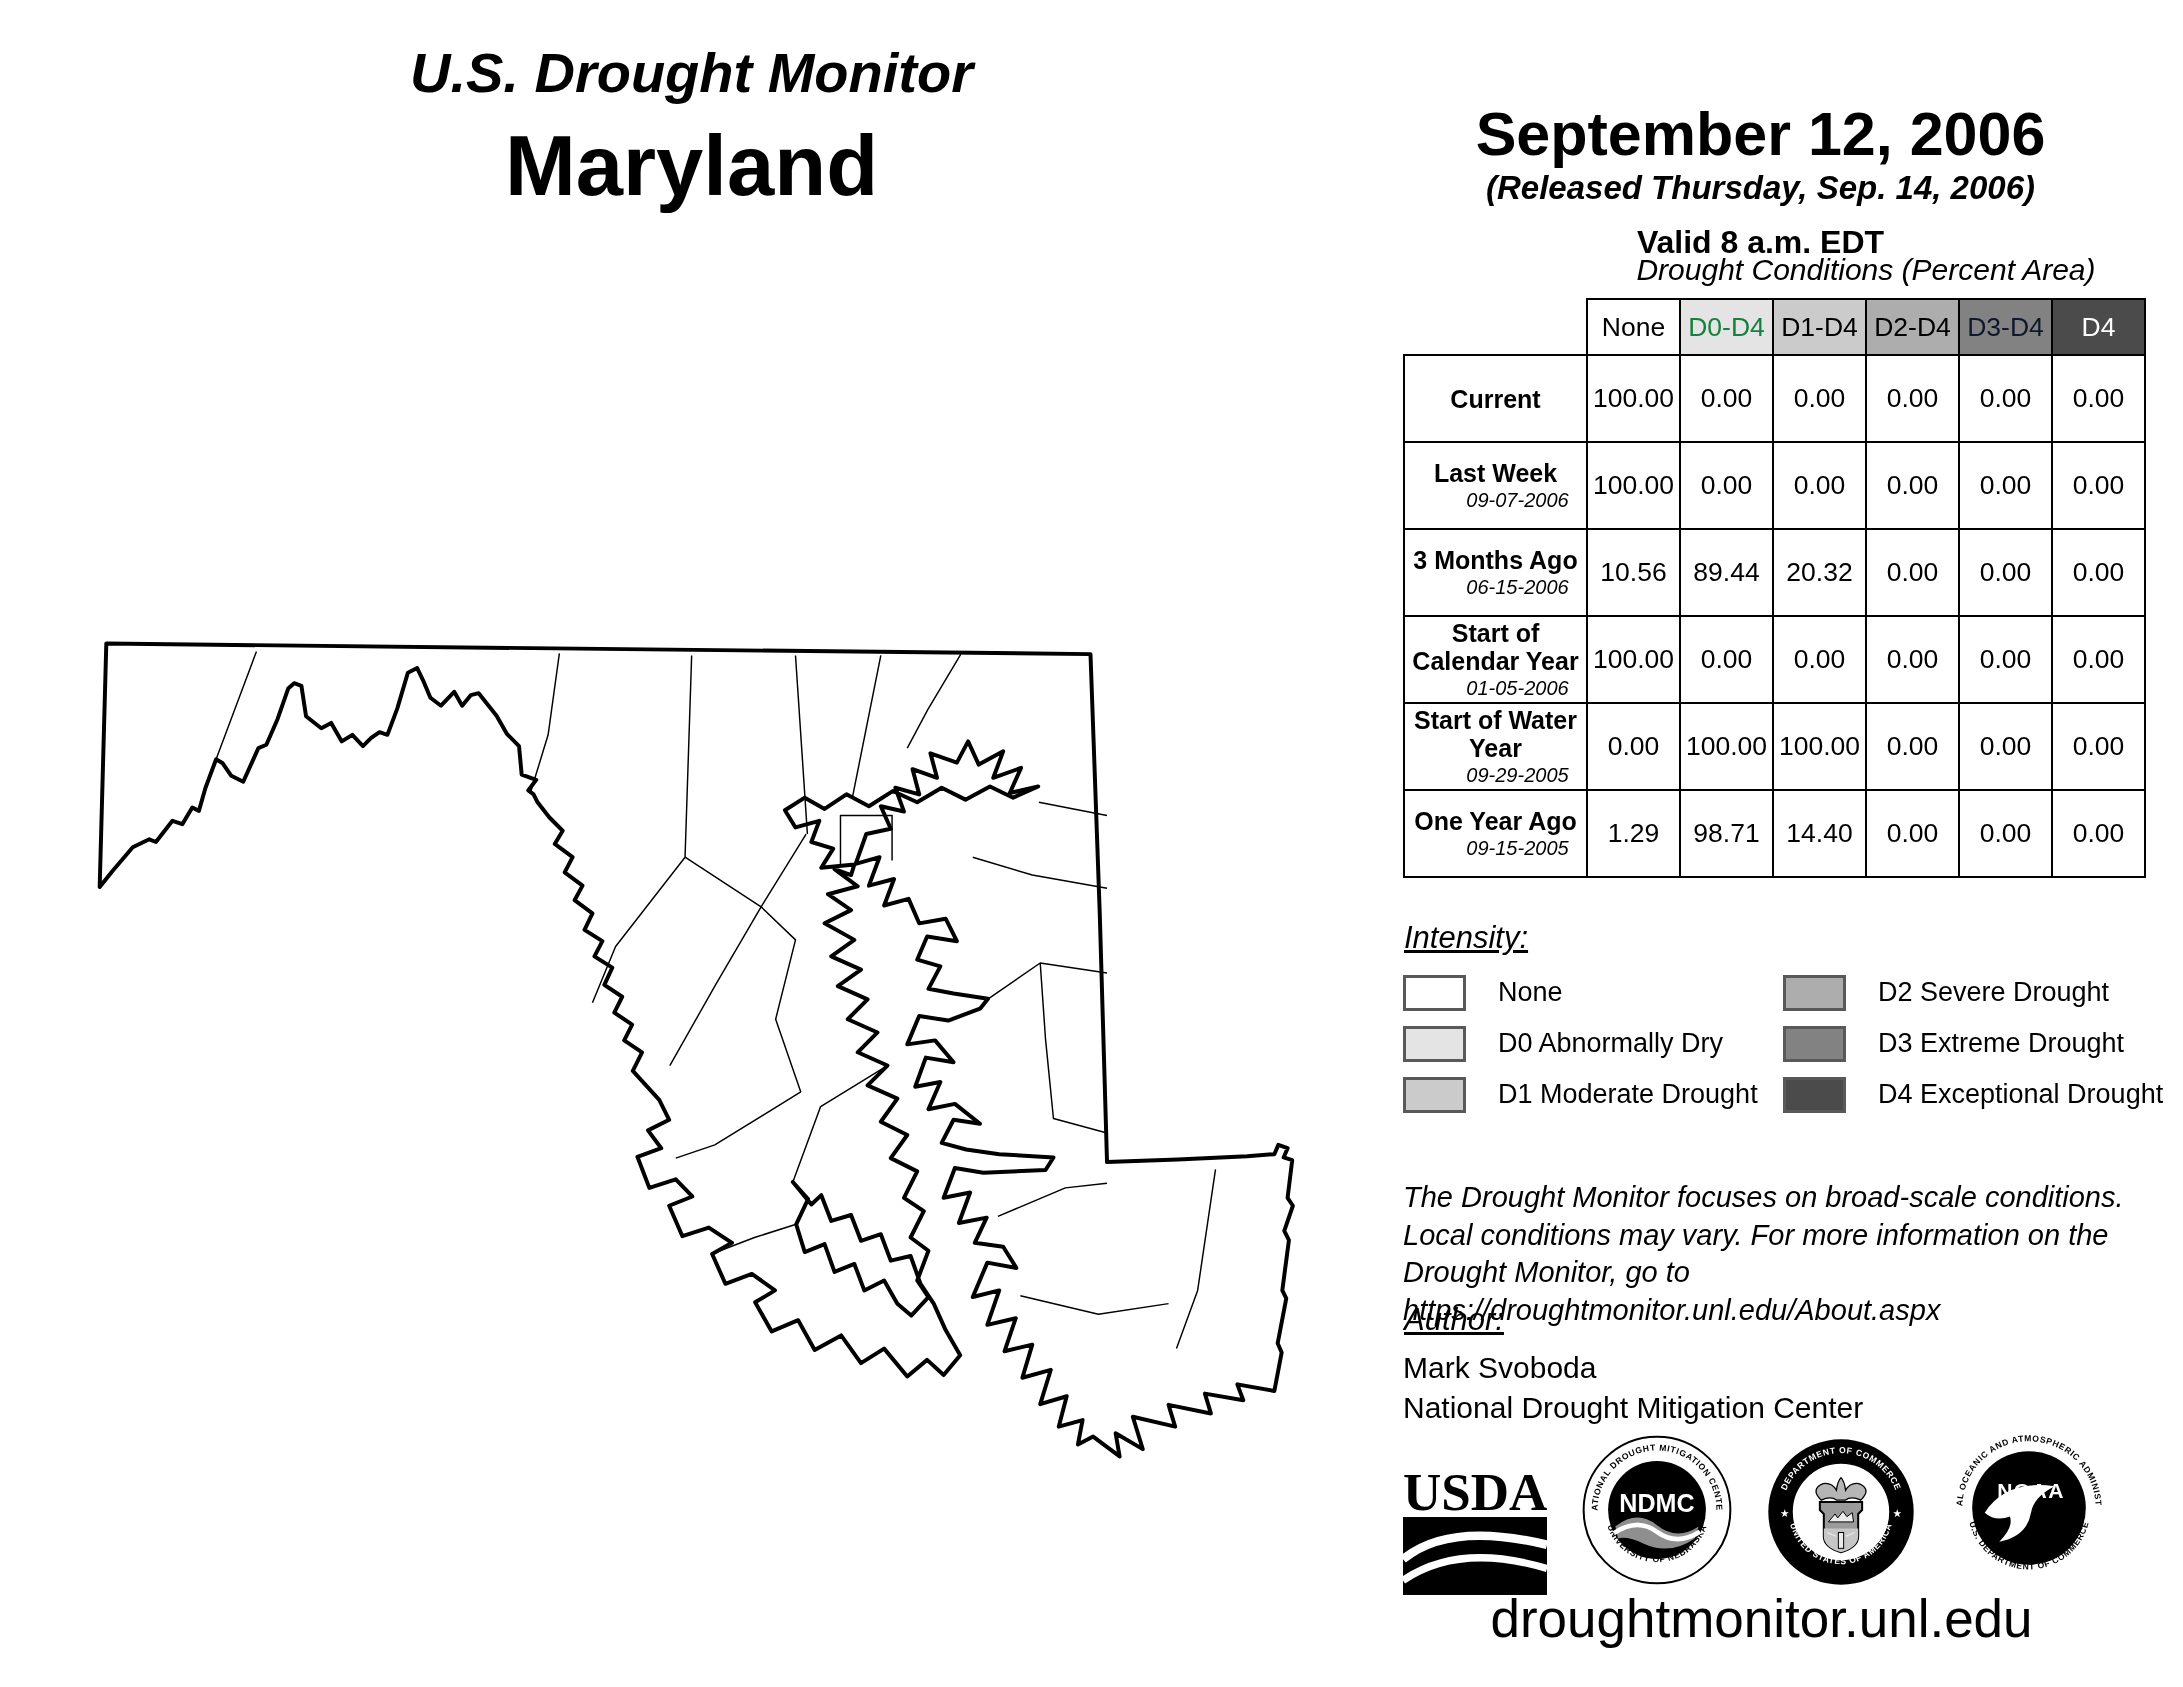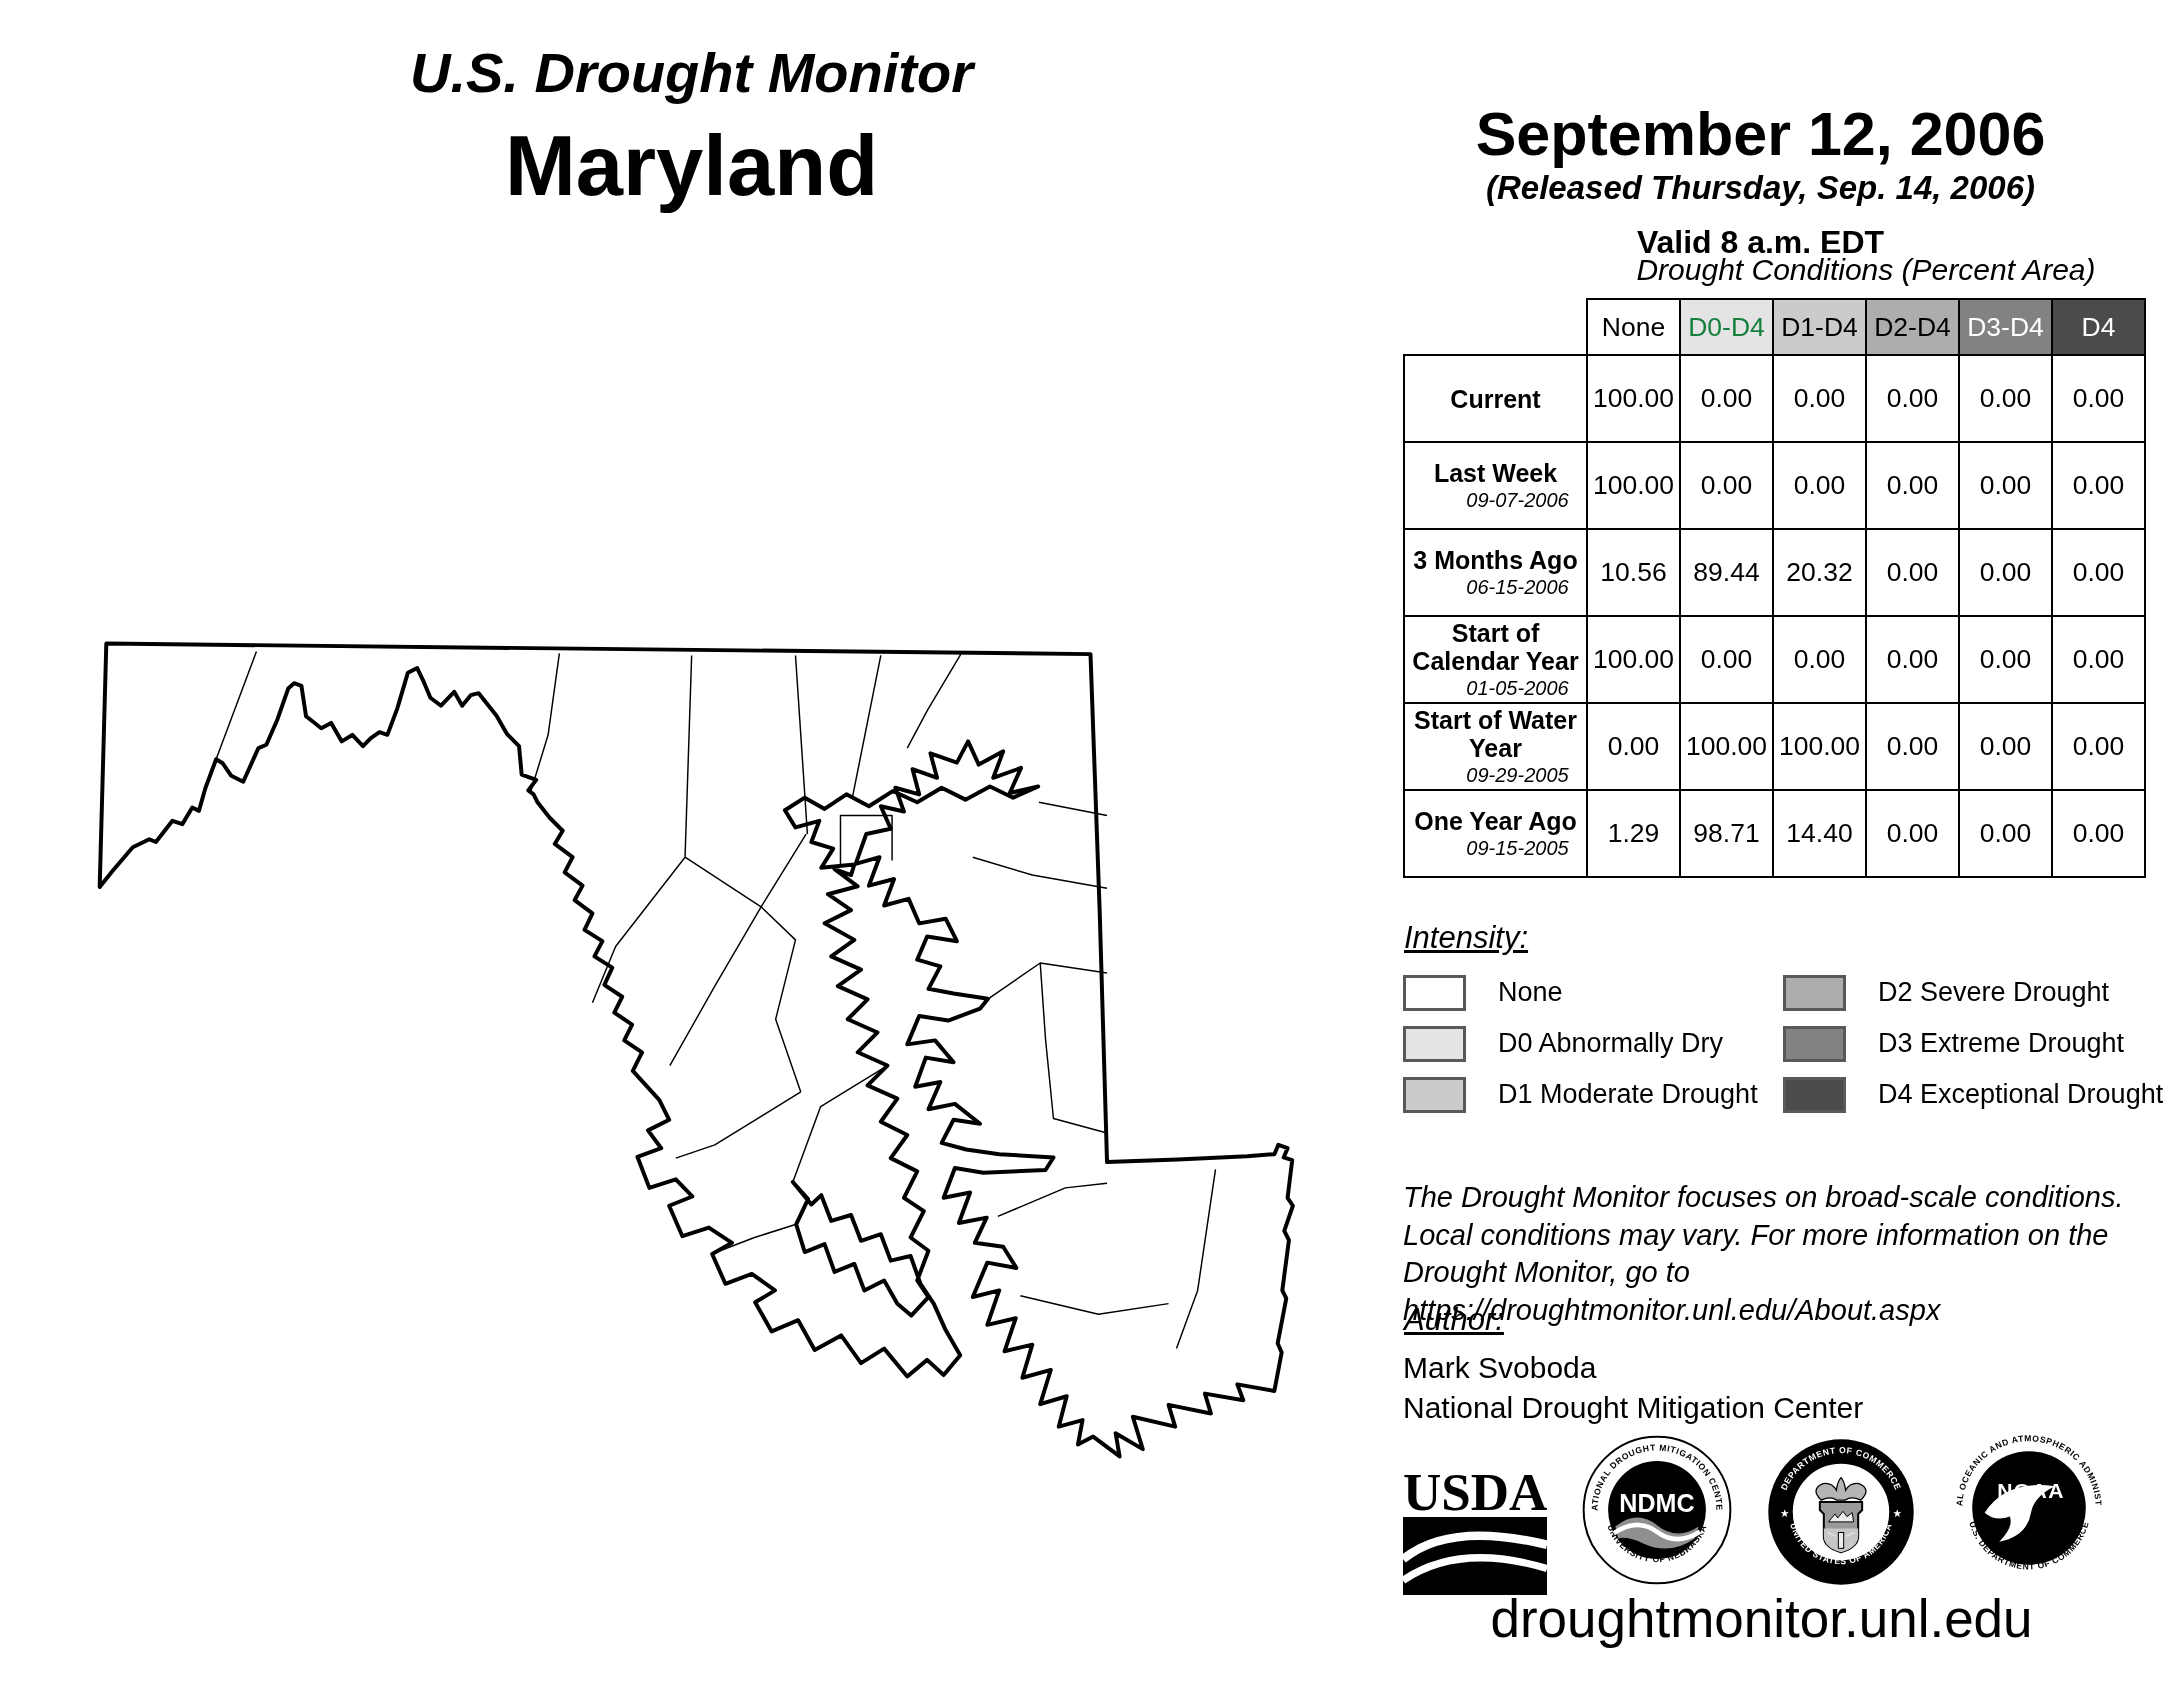--- a/index.html
+++ b/index.html
@@ -131,21 +131,21 @@
       <col style="width:93px">
       <col style="width:93px">
   </colgroup>
   <tbody>
       <tr class="hdr">
     <td class="corner"></td>
     <th style="background-color: rgb(255, 255, 255); color: rgb(0, 0, 0);">None</th>
     <th style="background-color: rgb(228, 228, 228); color: #15803d;">D0-D4</th>
     <th style="background-color: rgb(203, 203, 203); color: rgb(0, 0, 0);">D1-D4</th>
     <th style="background-color: rgb(173, 173, 173); color: #000000;">D2-D4</th>
-    <th style="background-color: rgb(130, 130, 130); color: #ffffff;">D3-D4</th>
+    <th style="background-color: rgb(130, 130, 130); color: #0f172a;">D3-D4</th>
     <th style="background-color: rgb(75, 75, 75); color: rgb(255, 255, 255);">D4</th>
   </tr>
   <tr class="body">
     <td>
           <div class="rowlabel">Current</div>
         </td>
     <td>100.00</td>
     <td>0.00</td>
     <td>0.00</td>
     <td>0.00</td>

